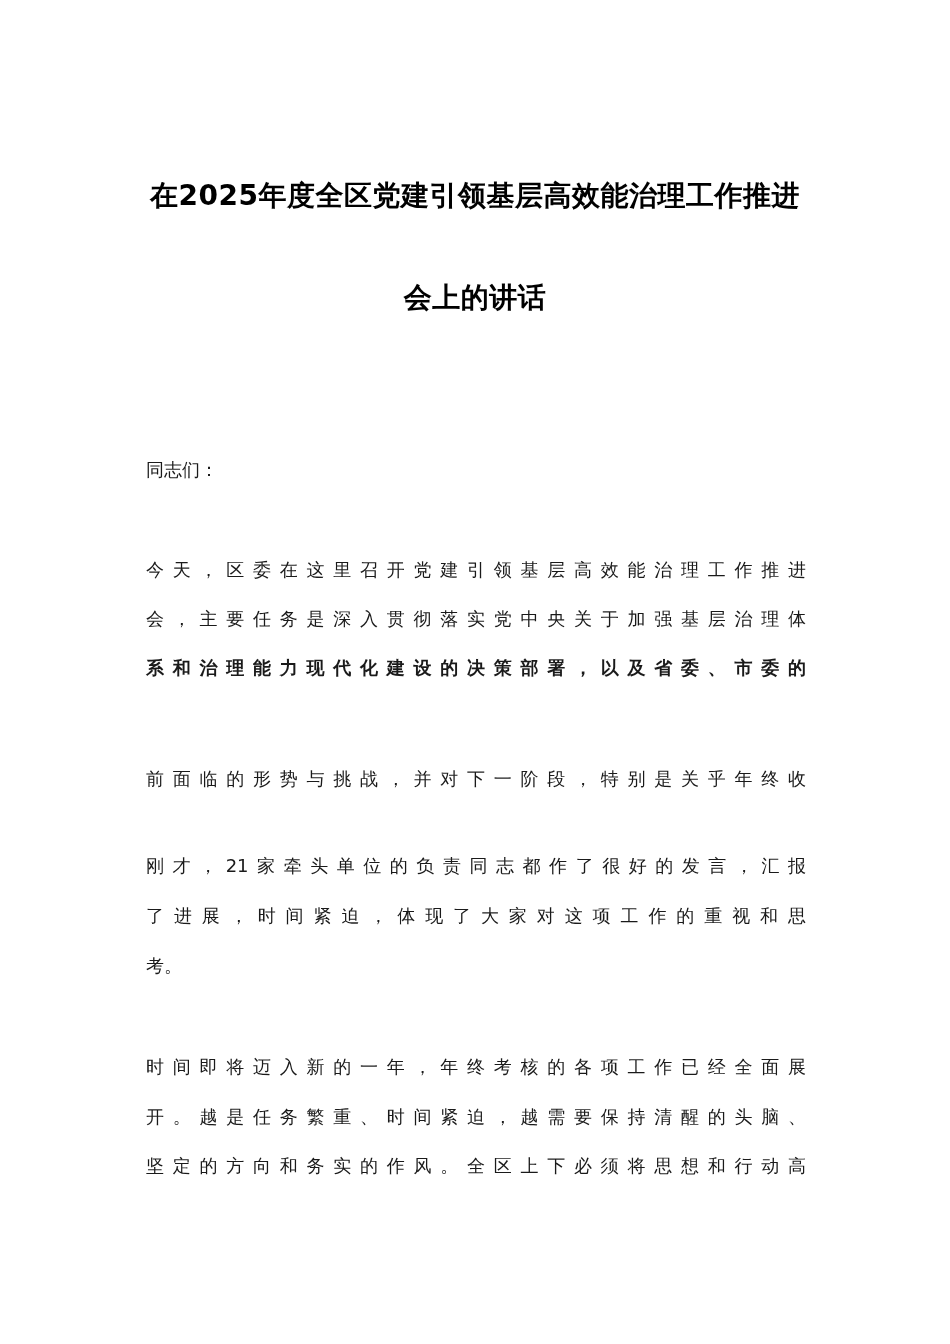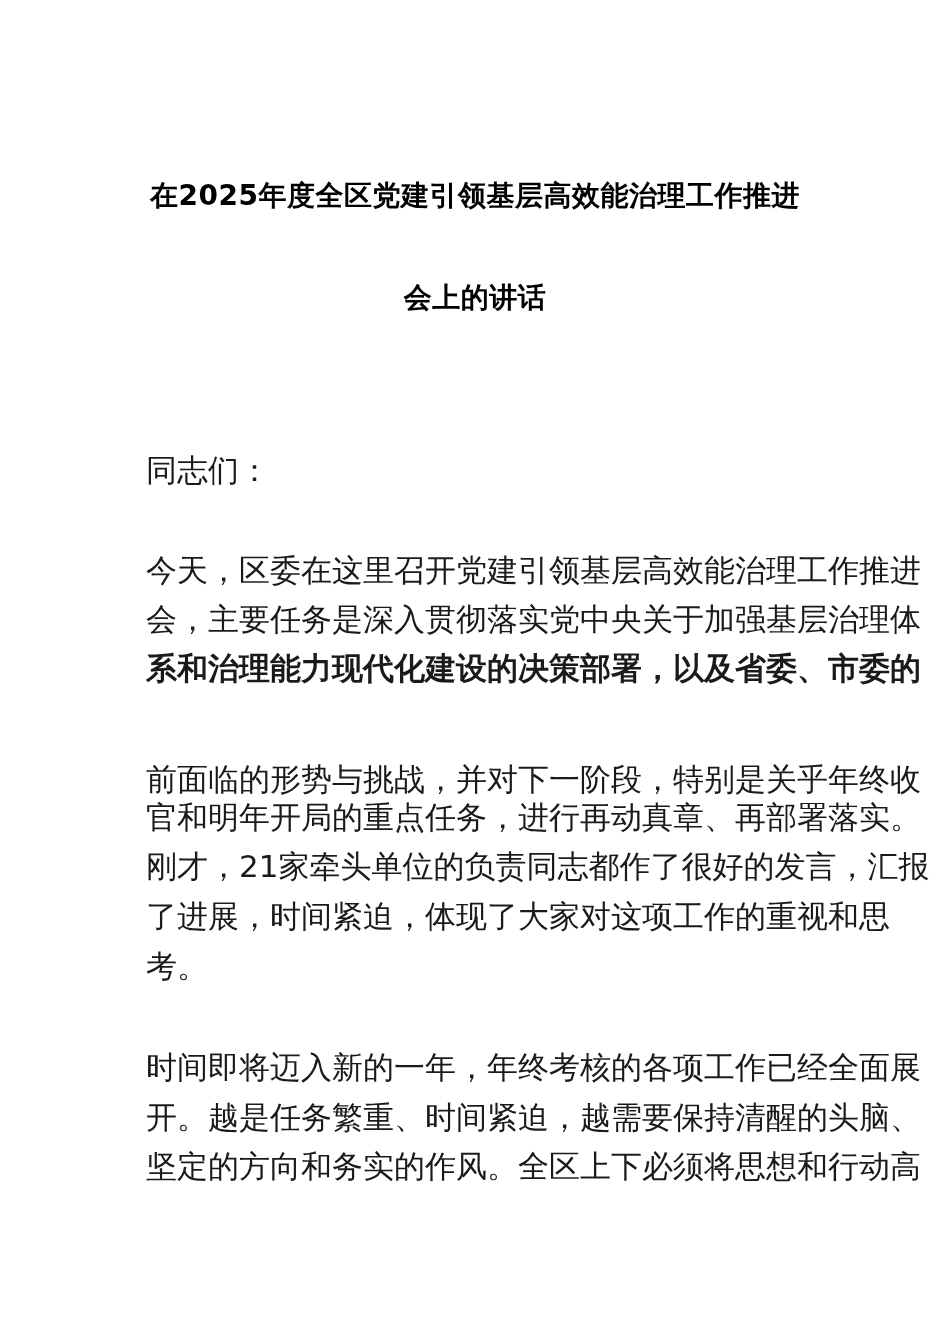--- a/index.html
+++ b/index.html
@@ -32,21 +32,21 @@
       line-height: 40px;
       letter-spacing: 0.5px;
       color: #000000;
     }
     .title-line.l1 { top: 176px; }
     .title-line.l2 { top: 278px; }
     .body-line {
       position: absolute;
       left: 146px;
       width: 660px;
-      font-size: 31px;
+      font-size: 18px;
       line-height: 36px;
       color: #1a1a1a;
       white-space: nowrap;
       text-align: justify;
       text-align-last: justify;
       letter-spacing: 0;
     }
     .body-line.last {
       text-align-last: left;
     }
@@ -58,21 +58,20 @@
 
   <div class="title-line l1">在2025年度全区党建引领基层高效能治理工作推进</div>
   <div class="title-line l2">会上的讲话</div>
 
   <div class="body-line last" style="top:452px;">同志们：</div>
 
   <div class="body-line" style="top:552px;">今天，区委在这里召开党建引领基层高效能治理工作推进</div>
   <div class="body-line" style="top:601px;">会，主要任务是深入贯彻落实党中央关于加强基层治理体</div>
   <div class="body-line" style="top:650px;font-weight:bold;">系和治理能力现代化建设的决策部署，以及省委、市委的</div>
   <div class="body-line" style="top:761px;">前面临的形势与挑战，并对下一阶段，特别是关乎年终收</div>
-  <div class="body-line" style="top:799px;">官和明年开局的重点任务，进行再动真章、再部署落实。</div>
   <div class="body-line" style="top:848px;">刚才，21家牵头单位的负责同志都作了很好的发言，汇报</div>
   <div class="body-line" style="top:898px;">了进展，时间紧迫，体现了大家对这项工作的重视和思</div>
   <div class="body-line last" style="top:948px;">考。</div>
 
   <div class="body-line" style="top:1099px;">开。越是任务繁重、时间紧迫，越需要保持清醒的头脑、</div>
   <div class="body-line" style="top:1049px;">时间即将迈入新的一年，年终考核的各项工作已经全面展</div>
   <div class="body-line" style="top:1148px;">坚定的方向和务实的作风。全区上下必须将思想和行动高</div>
 
 </div>
 

